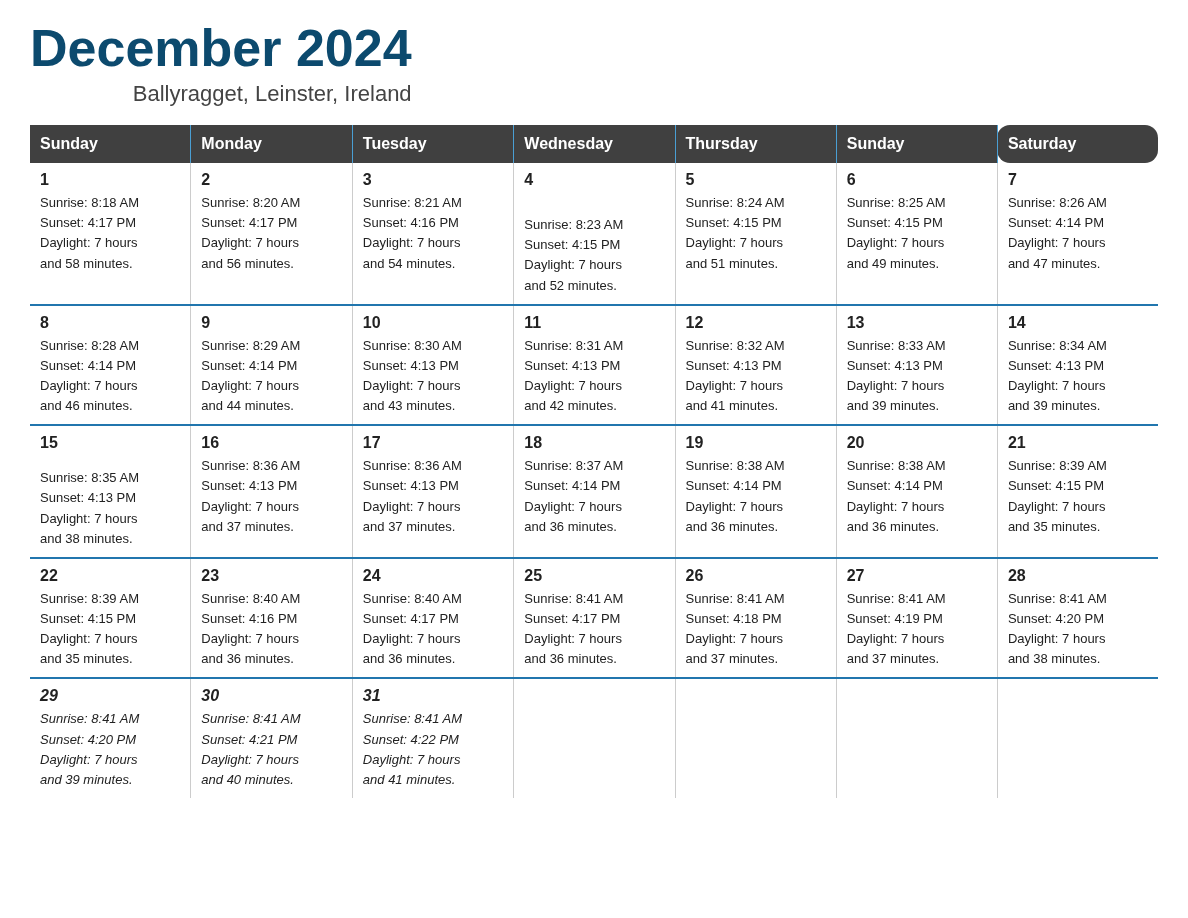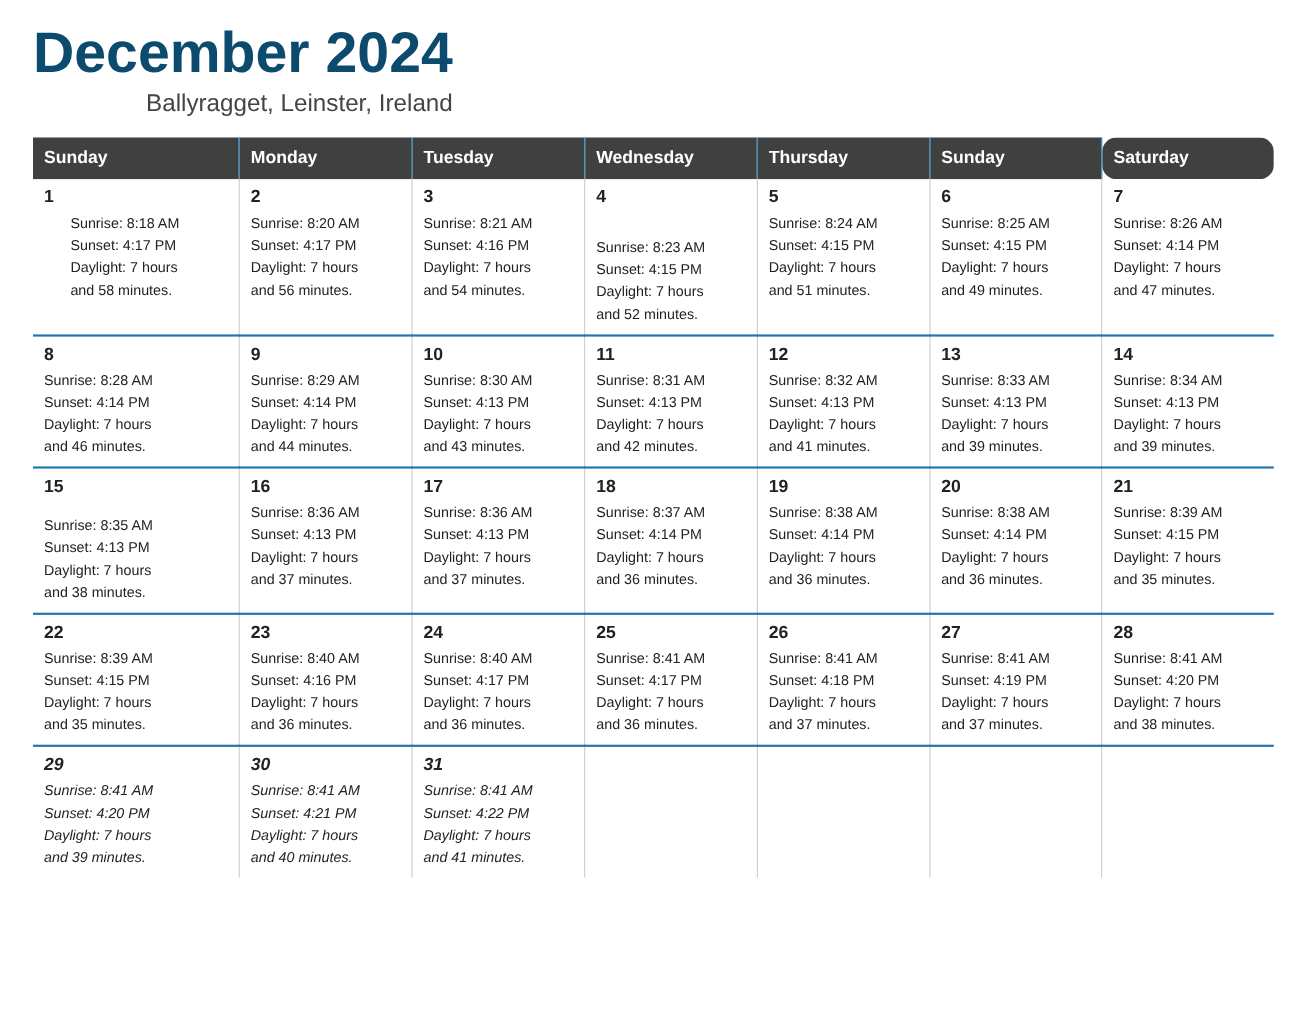--- a/index.html
+++ b/index.html
@@ -127,21 +127,21 @@
         <th>Wednesday</th>
         <th>Thursday</th>
         <th>Sunday</th>
         <th>Saturday</th>
       </tr>
   </thead>
   <tbody id="calendar-body">
   <tr>
         <td>
           <span class="day-number">1</span>
-          <div class="day-info" style="white-space: pre-line; margin-left: 24px;">Sunrise: 8:18 AM
+          <div class="day-info" style="white-space: pre-line;">Sunrise: 8:18 AM
 Sunset: 4:17 PM
 Daylight: 7 hours
 and 58 minutes.</div>
         </td>
         <td>
           <span class="day-number">2</span>
           <div class="day-info" style="white-space: pre-line;">Sunrise: 8:20 AM
 Sunset: 4:17 PM
 Daylight: 7 hours
 and 56 minutes.</div>

